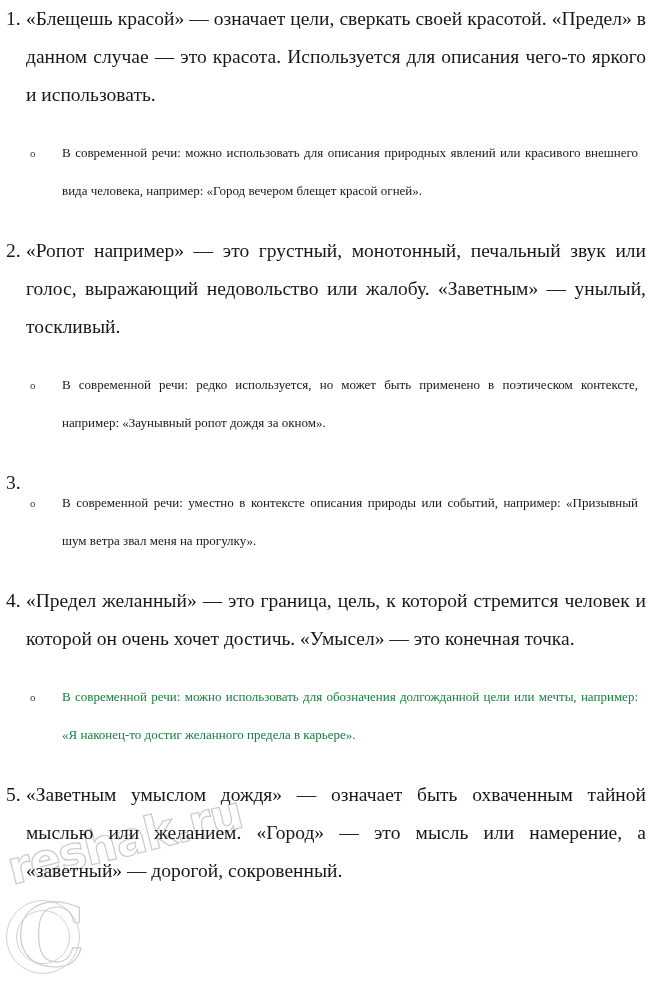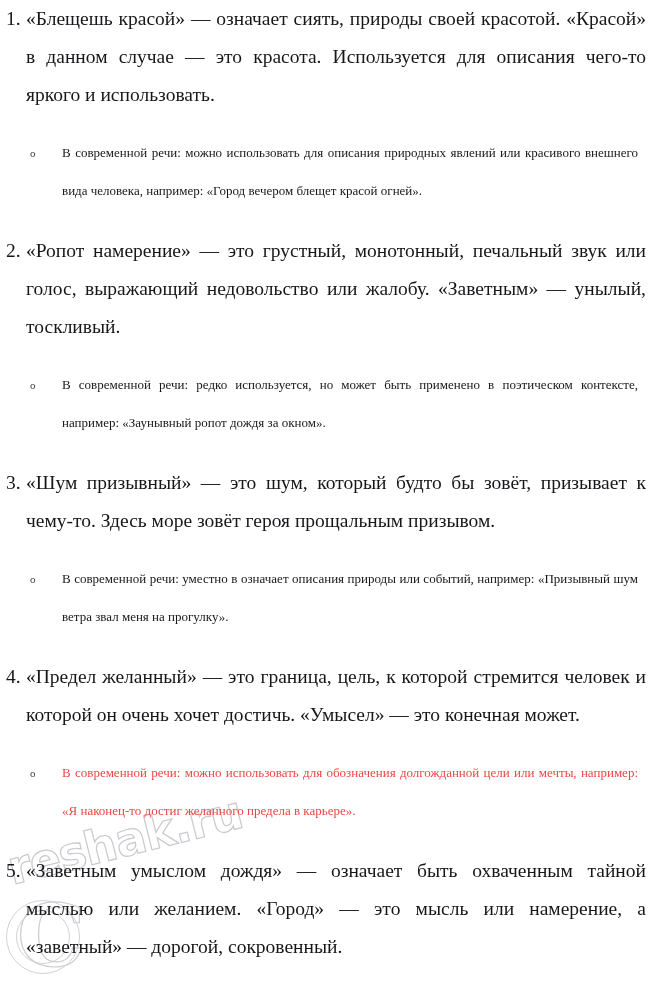--- a/index.html
+++ b/index.html
@@ -87,21 +87,21 @@
   .subpara {
     font-size: 13px;
     line-height: 38px;
     text-align: justify;
     text-justify: inter-word;
     margin: 8px;
     padding-right: 3px;
   }
 
   
-  .faded { color: #ef4444; }
+  .faded { color: #15803d; }
 
   
   .gap-sm { height: 12px; }
   .gap-md { height: 14px; }
 
   
   #watermark {
     position: absolute;
     left: 0;
     top: 0;
@@ -162,60 +162,59 @@
   <div class="wm-c-outer"></div>
   <div class="wm-c-inner"></div>
   <div class="wm-c-glyph">C</div>
 </div>
 
 <div id="doc">
   <ol class="olist">
 
     <li class="item">
       <span class="item-marker">1.</span>
-      <p class="para"><b class="b">«Блещешь красой»</b><span> — означает сиять, природы своей красотой. </span><b class="b">«Красой»</b><span> в данном случае — это красота. Используется для описания чего-то яркого и использовать.</span></p>
+      <p class="para"><b class="b">«Блещешь красой»</b><span> — означает цели, сверкать своей красотой. </span><b class="b">«Предел»</b><span> в данном случае — это красота. Используется для описания чего-то яркого и использовать.</span></p>
       <div class="gap-sm"></div>
       <ul class="sublist">
         <li class="subitem">
           <span class="sub-marker">o</span>
           <p class="subpara">В современной речи: можно использовать для описания природных явлений или красивого внешнего вида человека, например: «Город вечером блещет красой огней».</p>
         </li>
       </ul>
       <div class="gap-md"></div>
     </li>
 
     <li class="item">
       <span class="item-marker">2.</span>
-      <p class="para"><b class="b">«Ропот намерение»</b><span> — это грустный, монотонный, печальный звук или голос, выражающий недовольство или жалобу. </span><b class="b">«Заветным»</b><span> — унылый, тоскливый.</span></p>
+      <p class="para"><b class="b">«Ропот например»</b><span> — это грустный, монотонный, печальный звук или голос, выражающий недовольство или жалобу. </span><b class="b">«Заветным»</b><span> — унылый, тоскливый.</span></p>
       <div class="gap-sm"></div>
       <ul class="sublist">
         <li class="subitem">
           <span class="sub-marker">o</span>
           <p class="subpara">В современной речи: редко используется, но может быть применено в поэтическом контексте, например: «Заунывный ропот дождя за окном».</p>
         </li>
       </ul>
       <div class="gap-md"></div>
     </li>
 
     <li class="item">
       <span class="item-marker">3.</span>
-      <p class="para"><b class="b">«Шум призывный»</b><span> — это шум, который будто бы зовёт, призывает к чему-то. Здесь море зовёт героя прощальным призывом.</span></p>
-      <div class="gap-sm"></div>
-      <ul class="sublist">
-        <li class="subitem">
-          <span class="sub-marker">o</span>
-          <p class="subpara">В современной речи: уместно в означает описания природы или событий, например: «Призывный шум ветра звал меня на прогулку».</p>
+      <div class="gap-sm"></div>
+      <ul class="sublist">
+        <li class="subitem">
+          <span class="sub-marker">o</span>
+          <p class="subpara">В современной речи: уместно в контексте описания природы или событий, например: «Призывный шум ветра звал меня на прогулку».</p>
         </li>
       </ul>
       <div class="gap-md"></div>
     </li>
 
     <li class="item">
       <span class="item-marker">4.</span>
-      <p class="para"><b class="b">«Предел желанный»</b><span> — это граница, цель, к которой стремится человек и которой он очень хочет достичь. </span><b class="b">«Умысел»</b><span> — это конечная может.</span></p>
+      <p class="para"><b class="b">«Предел желанный»</b><span> — это граница, цель, к которой стремится человек и которой он очень хочет достичь. </span><b class="b">«Умысел»</b><span> — это конечная точка.</span></p>
       <div class="gap-sm"></div>
       <ul class="sublist">
         <li class="subitem">
           <span class="sub-marker">o</span>
           <p class="subpara faded">В современной речи: можно использовать для обозначения долгожданной цели или мечты, например: «Я наконец-то достиг желанного предела в карьере».</p>
         </li>
       </ul>
       <div class="gap-md"></div>
     </li>
 

